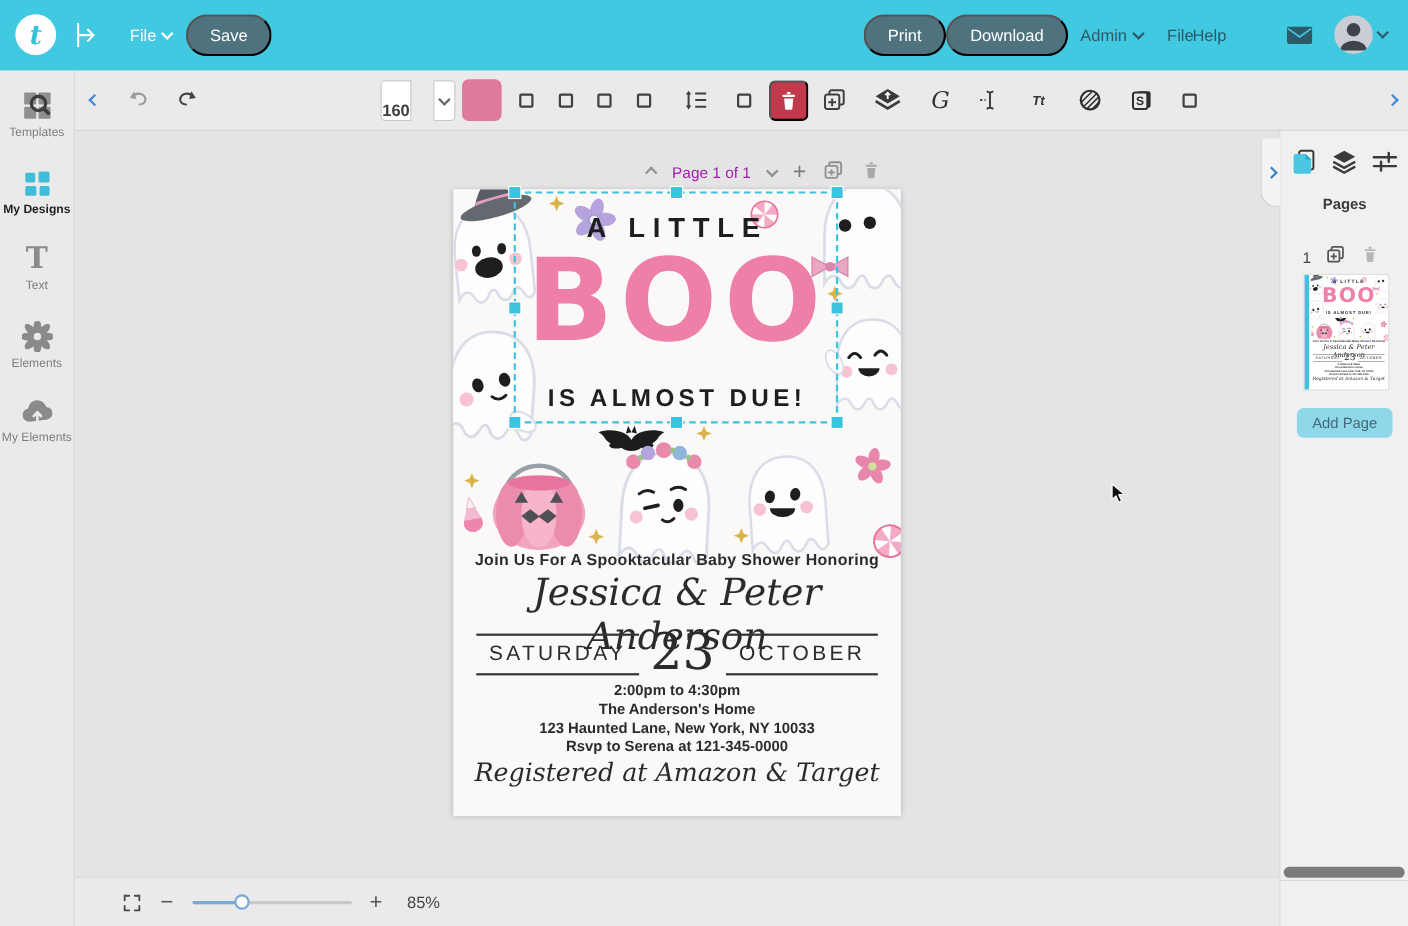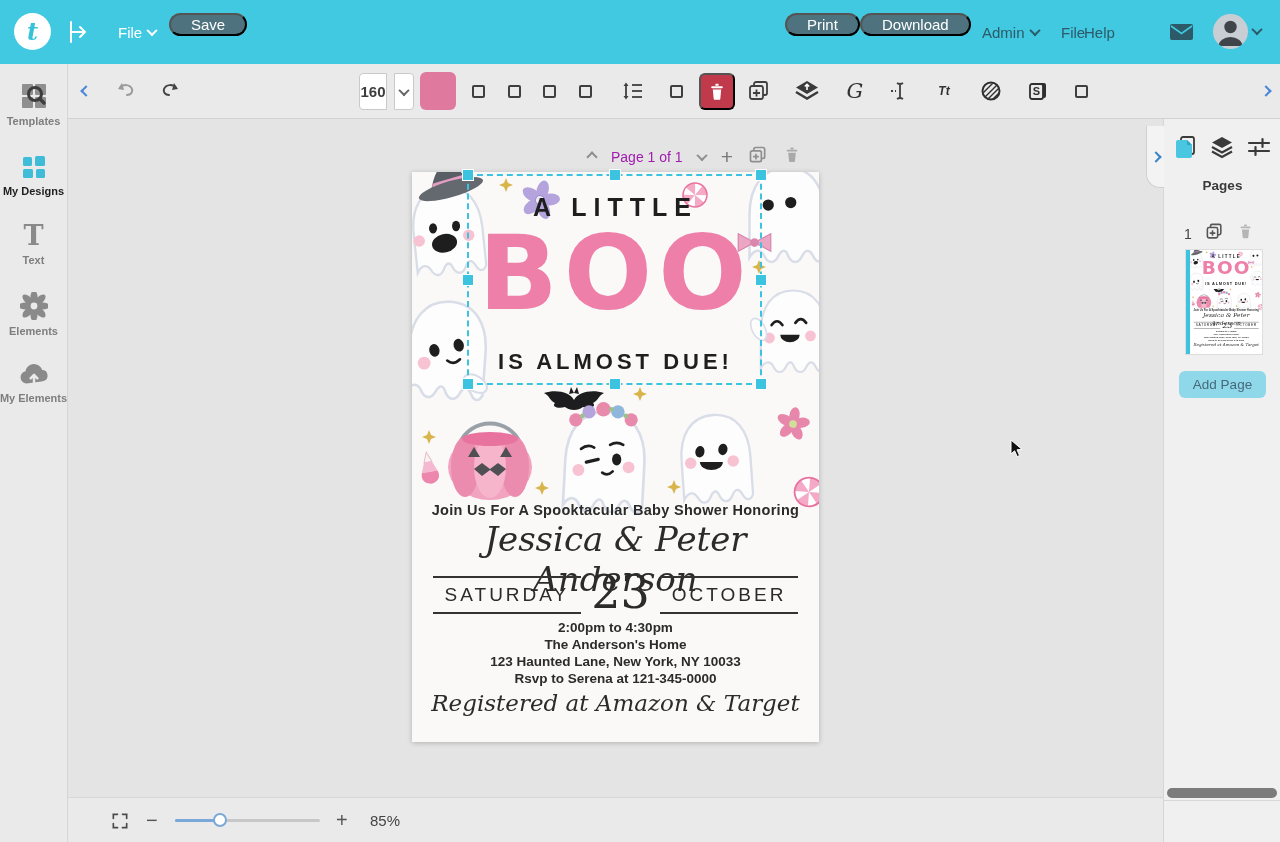--- a/index.html
+++ b/index.html
@@ -8,58 +8,58 @@
 
   
   .topbar { position:absolute; top:0; left:0; width:1280px; height:64px; background:#40c9e0; z-index:50; }
   .logo { position:absolute; left:14px; top:13px; width:37px; height:37px; border-radius:50%; background:#fff;
           display:flex; align-items:center; justify-content:center; font-family:"DejaVu Serif",serif;
           font-style:italic; font-weight:bold; font-size:24px; color:#36c3da; }
   .tb-arrow { position:absolute; left:66px; top:19px; }
   .tb-text { position:absolute; top:0; height:64px; display:flex; align-items:center; gap:6px;
              color:#2c5a68; font-size:15px; font-weight:500; cursor:default; }
   .tb-text.white { color:#ffffff; }
-  .pill { position:absolute; top:13px; height:23px; border-radius:19px; background:#4e737f; color:#fff;
+  .pill { position:absolute; top:13px; height:38px; border-radius:19px; background:#4e737f; color:#fff;
           font-size:15px; display:flex; align-items:center; justify-content:center; padding:0 20px; }
   .chev { display:inline-block; width:8px; height:8px; border-right:2px solid currentColor;
           border-bottom:2px solid currentColor; }
   .chev.down { transform:rotate(45deg) translate(-1px,-1px); }
   .chev.up { transform:rotate(-135deg); }
   .chev.left { transform:rotate(135deg); }
   .chev.right { transform:rotate(-45deg); }
   .avatar { position:absolute; left:1213px; top:14px; width:35px; height:35px; border-radius:50%;
             background:#c9ced4; overflow:hidden; }
 
   
   .toolbar { position:absolute; top:64px; left:68px; width:1212px; height:55px; background:#eaeaea;
              border-bottom:1px solid #d2d2d2; z-index:40; }
   .ticon { position:absolute; top:13px; width:28px; height:28px; display:flex; align-items:center;
            justify-content:center; color:#3f3f3f; }
   .sq-icon { width:13px; height:13px; border:2px solid #3f3f3f; border-radius:2px; }
   .font-box { position:absolute; left:129px; top:9px; width:137px; height:37px; background:#fff;
               border:1px solid #c9c9c9; border-radius:4px; display:flex; align-items:center;
               justify-content:space-between; padding:0 10px; font-size:15px; font-weight:600; color:#3d3d3d; }
-  .size-box { position:absolute; left:291px; top:9px; width:28px; height:37px; background:#fff;
-              border:1px solid #c9c9c9; border-radius:4px 0 0 4px; display:flex; align-items:center;
+  .size-box { position:absolute; left:278px; top:9px; width:28px; height:37px; background:#fff;
+              border:1px solid #c9c9c9; border-radius:4px 0 0 4px; display:flex; align-items:flex-end;
               justify-content:center; font-size:15px; font-weight:600; color:#3d3d3d; }
   .size-chev { position:absolute; left:326px; top:9px; width:20px; height:37px; background:#fff;
                border:1px solid #c9c9c9; border-radius:0 4px 4px 0; display:flex; align-items:center;
                justify-content:center; color:#666; }
   .swatch { position:absolute; left:352px; top:8px; width:36px; height:38px; border-radius:6px; background:#e0799e; }
   .trash-btn { position:absolute; left:631px; top:9px; width:36px; height:37px; border-radius:6px;
                background:#c13a4c; display:flex; align-items:center; justify-content:center; }
   .glyph-g { font-family:"DejaVu Serif",serif; font-style:italic; font-size:21px; color:#333; }
   .glyph-tt { font-size:12px; font-weight:700; font-style:italic; color:#333; }
 
   
   .sidebar { position:absolute; top:64px; left:0; width:68px; height:778px; background:#eaeaea;
              border-right:1px solid #d6d6d6; z-index:40; display:flex; flex-direction:column;
              align-items:center; padding-top:18px; gap:26px; }
   .side-item { display:flex; flex-direction:column; align-items:center; gap:5px; width:68px; }
-  .side-item .lbl { font-size:11px; color:#7e7e7e;font-weight:bold; }
+  .side-item .lbl { font-size:11px; color:#7e7e7e; }
   .side-item.active .lbl { color:#1f1f1f; font-weight:600; }
   .ticon-t { font-family:"DejaVu Serif",serif; font-weight:bold; font-size:27px; color:#8a8a8a; line-height:26px; }
 
   
   .canvas { position:absolute; top:119px; left:68px; width:1095px; height:678px; background:#e4e4e4; overflow:hidden; }
   .pagenav { position:absolute; top:24px; left:520px; height:28px; display:flex; align-items:center; gap:15px; color:#8f8f8f; }
   .pagenav .pn-label { font-size:14px; color:#a21caf; }
   .pagenav .plus { font-size:21px; color:#7a7a7a; line-height:20px; }
 
   .paper { position:absolute; left:344px; top:53px; width:407px; height:570px; background:#faf9f8;

